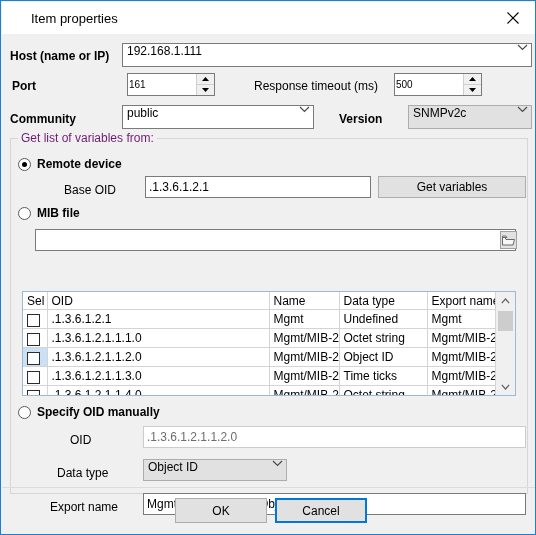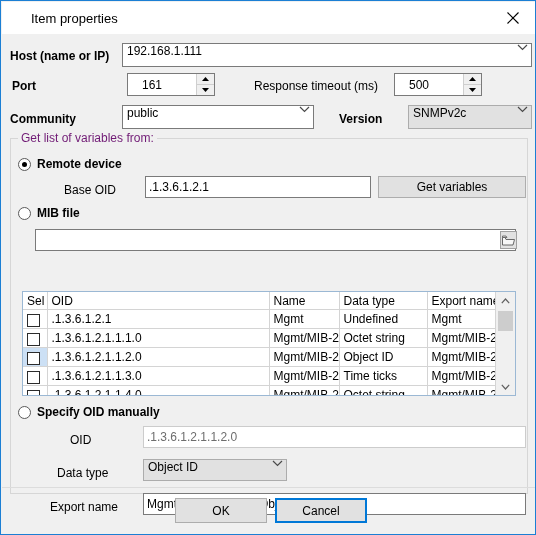--- a/index.html
+++ b/index.html
@@ -116,22 +116,22 @@
     border: 1px solid #7a7a7a;
     background: #ffffff;
     display: flex;
     align-items: stretch;
     overflow: hidden;
   }
   .spin .sval {
     flex: 1 1 auto;
     display: flex;
     align-items: center;
-    padding-left: 14px;
-    font-size: 12px;
+    padding-left: 1px;
+    font-size: 10px;
     overflow: hidden;
     white-space: nowrap;
   }
   .spin .sbtns {
     flex: 0 0 auto;
     width: 17px;
     display: flex;
     flex-direction: column;
     border-left: 1px solid #cfcfcf;
   }

